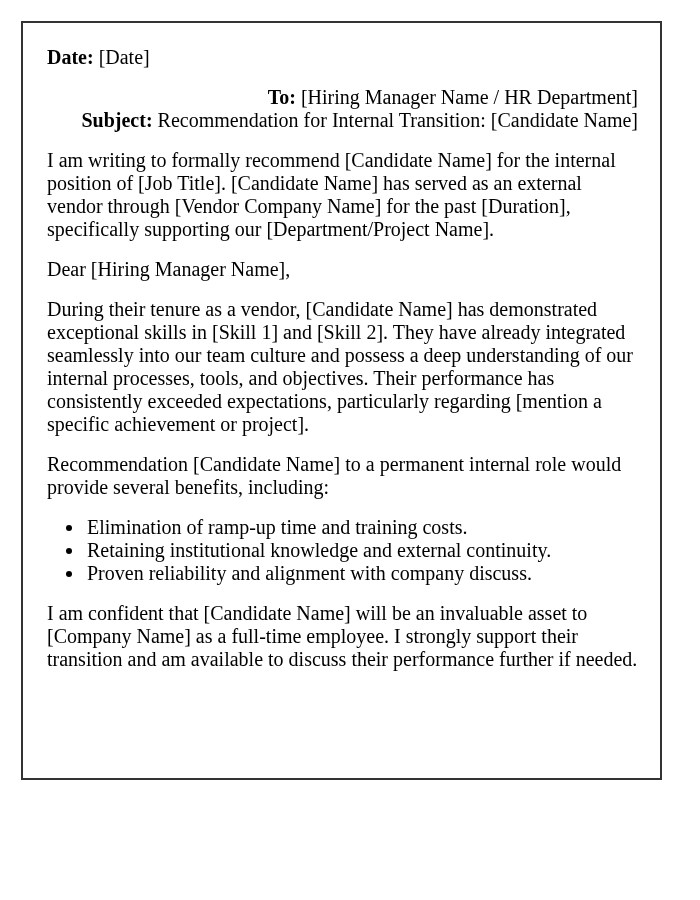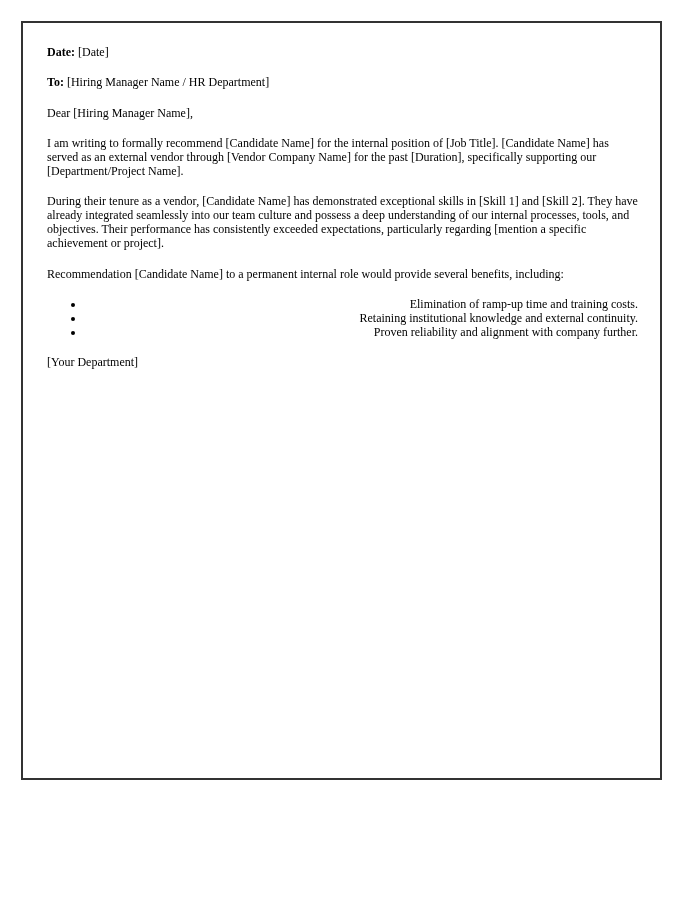--- a/index.html
+++ b/index.html
@@ -16,72 +16,73 @@
     position: absolute;
     left: 21px;
     top: 21px;
     width: 641px;
     height: 759px;
     box-sizing: border-box;
     border: 2px solid #333333;
     padding: 23px 22px 20px 24px;
     background: #ffffff;
     font-family: "Liberation Serif", "DejaVu Serif", serif;
-    font-size: 12px;
+    font-size: 20px;
     line-height: 1.16;
     color: #000000;
     overflow: hidden;
   }
   .para {
     margin: 0 0 16.5px 0;
   }
   .lbl {
     font-weight: bold;
   }
   .docline {
     display: block;
+    text-align: right;
   }
   ul.benefits {
     margin: 0 0 16.5px 0;
     padding: 0 0 0 38px;
     list-style: disc outside;
-    text-align: right;
   }
   ul.benefits li {
     margin: 0;
     padding: 0 0 0 2px;
   }
 </style>
 </head>
 <body>
 
 <div class="letter-frame">
 
   <p class="para">
     <strong class="lbl">Date:</strong>
     <span>[Date]</span>
   </p>
 
   <p class="para">
     <span class="docline"><strong class="lbl">To:</strong> <span>[Hiring Manager Name / HR Department]</span></span>
+    <span class="docline"><strong class="lbl">Subject:</strong> <span>Recommendation for Internal Transition: [Candidate Name]</span></span>
   </p>
 
+  <p class="para">I am writing to formally recommend [Candidate Name] for the internal position of [Job Title]. [Candidate Name] has served as an external vendor through [Vendor Company Name] for the past [Duration], specifically supporting our [Department/Project Name].</p>
+
   <p class="para">Dear [Hiring Manager Name],</p>
-
-  <p class="para">I am writing to formally recommend [Candidate Name] for the internal position of [Job Title]. [Candidate Name] has served as an external vendor through [Vendor Company Name] for the past [Duration], specifically supporting our [Department/Project Name].</p>
 
   <p class="para">During their tenure as a vendor, [Candidate Name] has demonstrated exceptional skills in [Skill 1] and [Skill 2]. They have already integrated seamlessly into our team culture and possess a deep understanding of our internal processes, tools, and objectives. Their performance has consistently exceeded expectations, particularly regarding [mention a specific achievement or project].</p>
 
   <p class="para">Recommendation [Candidate Name] to a permanent internal role would provide several benefits, including:</p>
 
   <ul class="benefits">
     <li>Elimination of ramp-up time and training costs.</li>
     <li>Retaining institutional knowledge and external continuity.</li>
-    <li>Proven reliability and alignment with company further.</li>
+    <li>Proven reliability and alignment with company discuss.</li>
   </ul>
 
+  <p class="para">I am confident that [Candidate Name] will be an invaluable asset to [Company Name] as a full-time employee. I strongly support their transition and am available to discuss their performance further if needed.</p>
 
 
   <p class="para">
-    <span class="docline">[Your Department]</span>
   </p>
 
 </div>
 
 </body></html>

